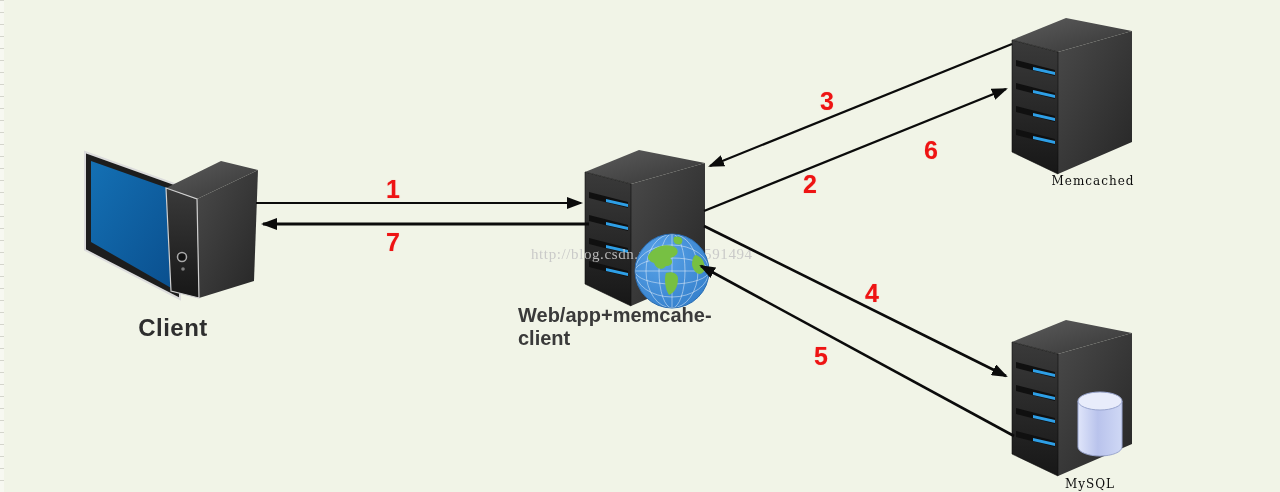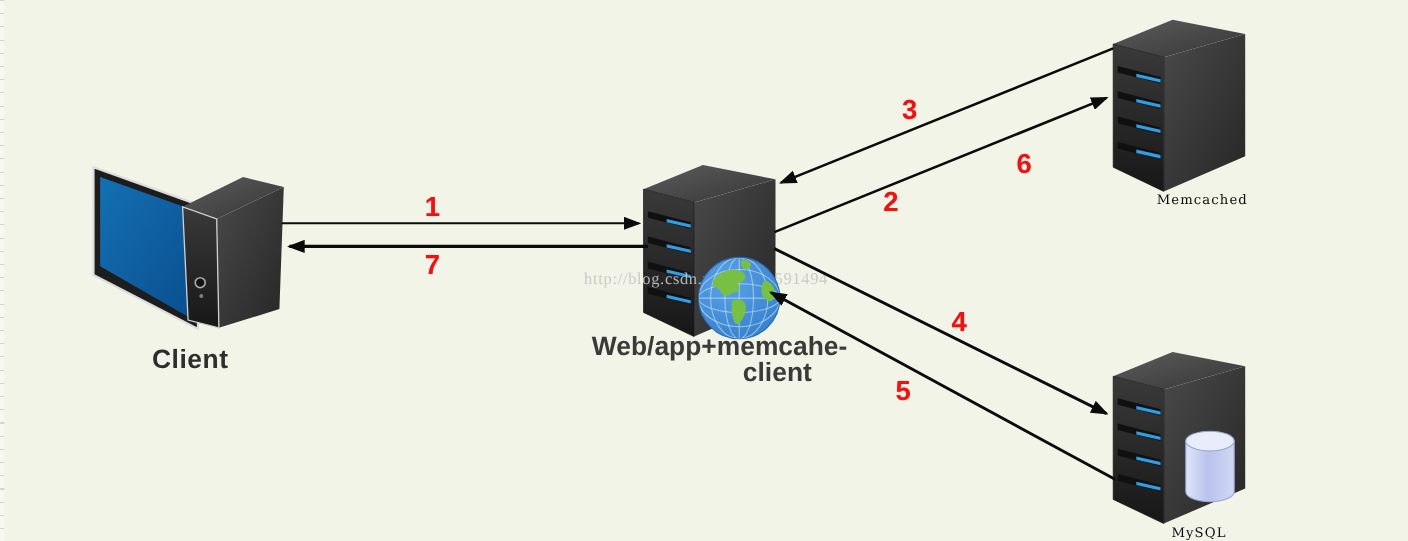--- a/index.html
+++ b/index.html
@@ -23,22 +23,22 @@
   .lbl{
     position:absolute;transform:translate(-50%,-50%);
     white-space:nowrap;z-index:5;
   }
   .step{
     color:#ee1313;font-weight:bold;font-size:25px;
     text-shadow:0 0 1px rgba(238,19,19,.35);
   }
   .client-label{font-size:24px;font-weight:bold;color:#2e2e2e;letter-spacing:.5px;}
   .web-label{
-    position:absolute;left:538px;top:304px;width:200px;z-index:5;
-    text-align:right;font-size:24px;font-weight:bold;color:#3a3a3a;line-height:23px;
+    position:absolute;left:518px;top:304px;width:200px;z-index:5;
+    text-align:left;font-size:20px;font-weight:bold;color:#3a3a3a;line-height:23px;
   }
   .srv-label{font-family:"DejaVu Serif","Liberation Serif",serif;font-size:12px;color:#0d0d0d;letter-spacing:1px;}
   .watermark{
     position:absolute;left:531px;top:246px;z-index:2;
     font-family:"Liberation Serif",serif;font-size:15px;
     color:#c6c6c6;letter-spacing:.6px;opacity:.9;white-space:nowrap;
   }
 </style>
 </head>
 <body>

